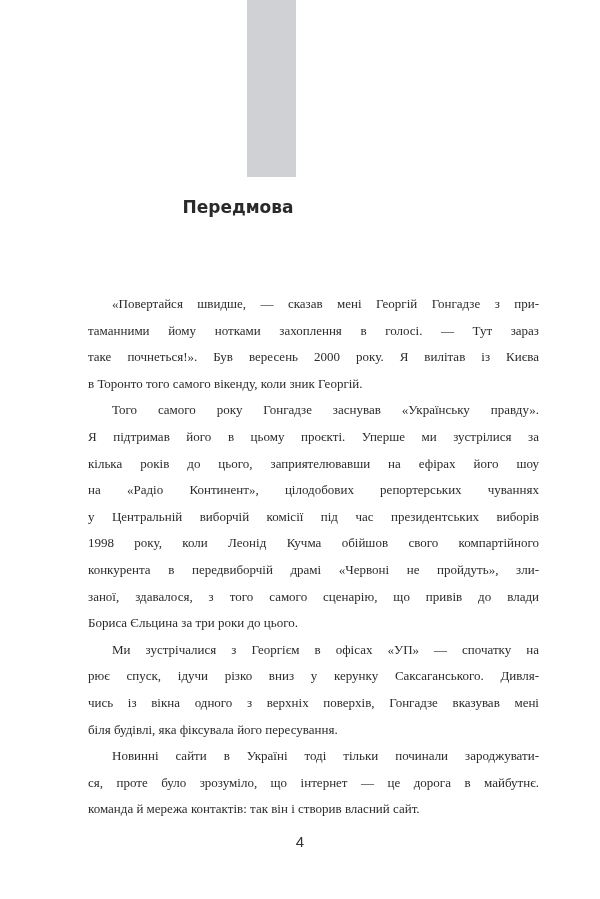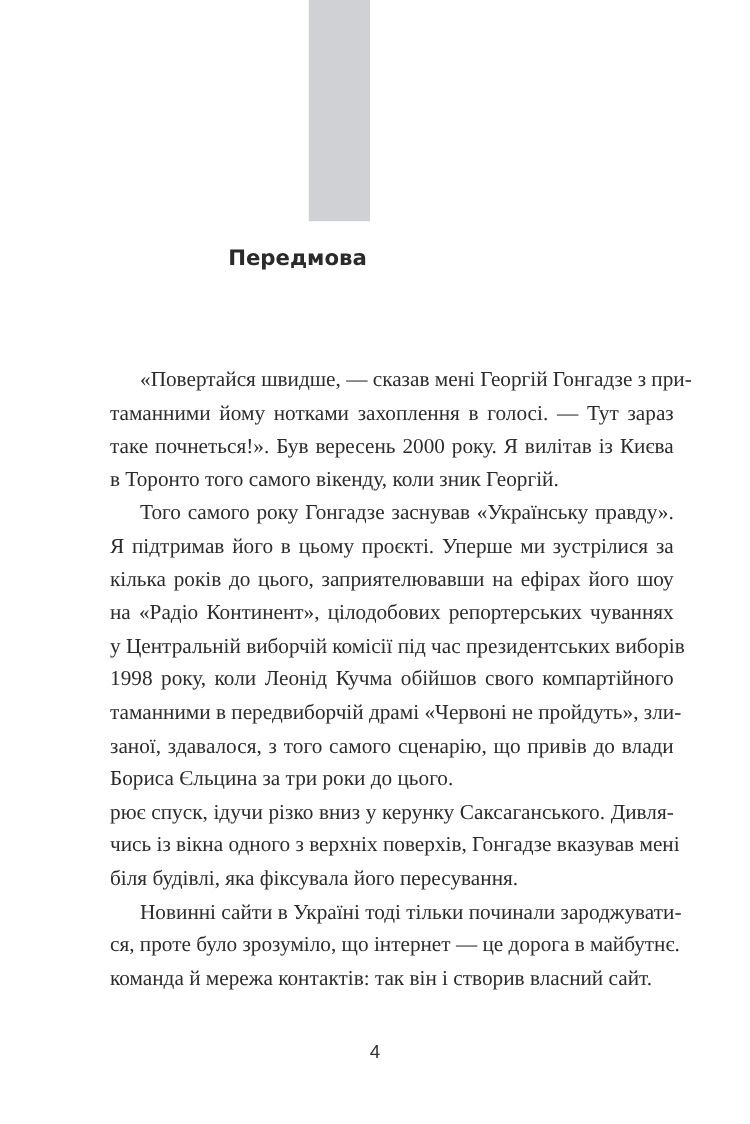--- a/index.html
+++ b/index.html
@@ -17,21 +17,21 @@
     position: absolute; left: 0; width: 476px; top: 197px;
     text-align: center;
     font-family: "DejaVu Sans", "Liberation Sans", sans-serif;
     font-weight: bold; font-size: 17px; color: #2a2a2a;
   }
   .body-text {
     position: absolute; left: 88px; top: 291px; width: 451px;
   }
   .line {
     display: block; height: 26.6px; line-height: 26.6px;
-    font-size: 17px; white-space: nowrap;
+    font-size: 13px; white-space: nowrap;
     text-align: justify; text-align-last: justify;
   }
   .line.indent { padding-left: 24px; }
   .line.last { text-align-last: left; font-family: Liberation Serif, serif; }
   .page-number {
     position: absolute; left: 0; width: 600px; top: 833px;
     text-align: center; font-size: 15px; color: #333;
     font-family: "Liberation Sans Narrow", "Liberation Sans", sans-serif;
   }
 </style>
@@ -49,25 +49,26 @@
     <span class="line">таке почнеться!». Був вересень 2000 року. Я вилітав із Києва</span>
     <span class="line last">в Торонто того самого вікенду, коли зник Георгій.</span>
   </div>
   <div>
     <span class="line indent">Того самого року Гонгадзе заснував «Українську правду».</span>
     <span class="line">Я підтримав його в цьому проєкті. Уперше ми зустрілися за</span>
     <span class="line">кілька років до цього, заприятелювавши на ефірах його шоу</span>
     <span class="line">на «Радіо Континент», цілодобових репортерських чуваннях</span>
     <span class="line">у Центральній виборчій комісії під час президентських виборів</span>
     <span class="line">1998 року, коли Леонід Кучма обійшов свого компартійного</span>
-    <span class="line">таманними в передвиборчій драмі «Червоні не пройдуть», зли-</span>
+    <span class="line">конкурента в передвиборчій драмі «Червоні не пройдуть», зли-</span>
     <span class="line">заної, здавалося, з того самого сценарію, що привів до влади</span>
     <span class="line last">Бориса Єльцина за три роки до цього.</span>
   </div>
   <div>
+    <span class="line indent">Ми зустрічалися з Георгієм в офісах «УП» — спочатку на</span>
     <span class="line">рює спуск, ідучи різко вниз у керунку Саксаганського. Дивля-</span>
     <span class="line">чись із вікна одного з верхніх поверхів, Гонгадзе вказував мені</span>
     <span class="line last">біля будівлі, яка фіксувала його пересування.</span>
   </div>
   <div>
     <span class="line indent">Новинні сайти в Україні тоді тільки починали зароджувати-</span>
     <span class="line">ся, проте було зрозуміло, що інтернет — це дорога в майбутнє.</span>
     <span class="line last">команда й мережа контактів: так він і створив власний сайт.</span>
   </div>
 </div>

